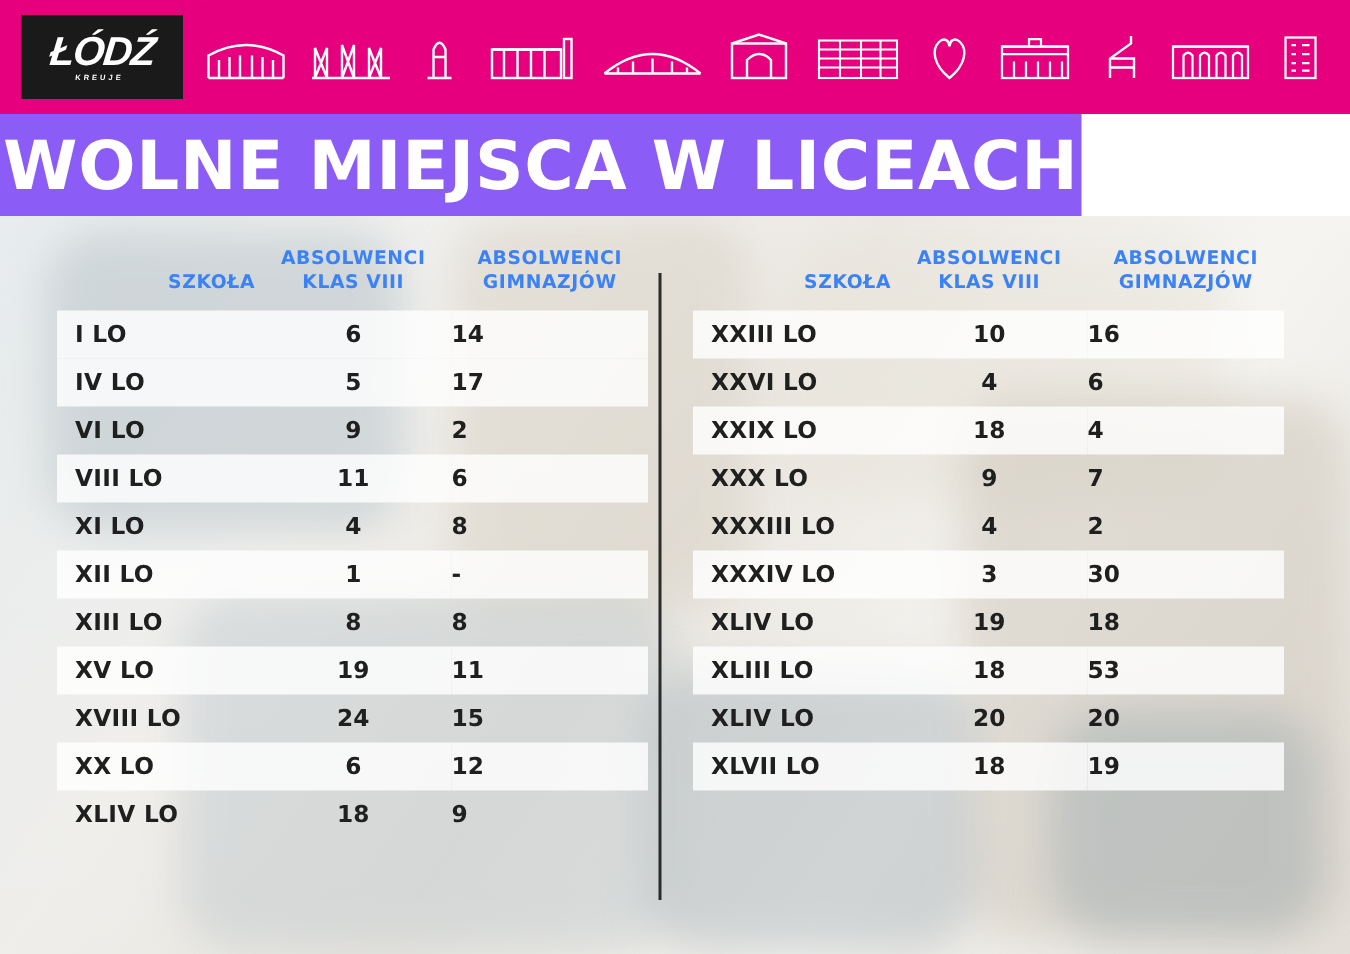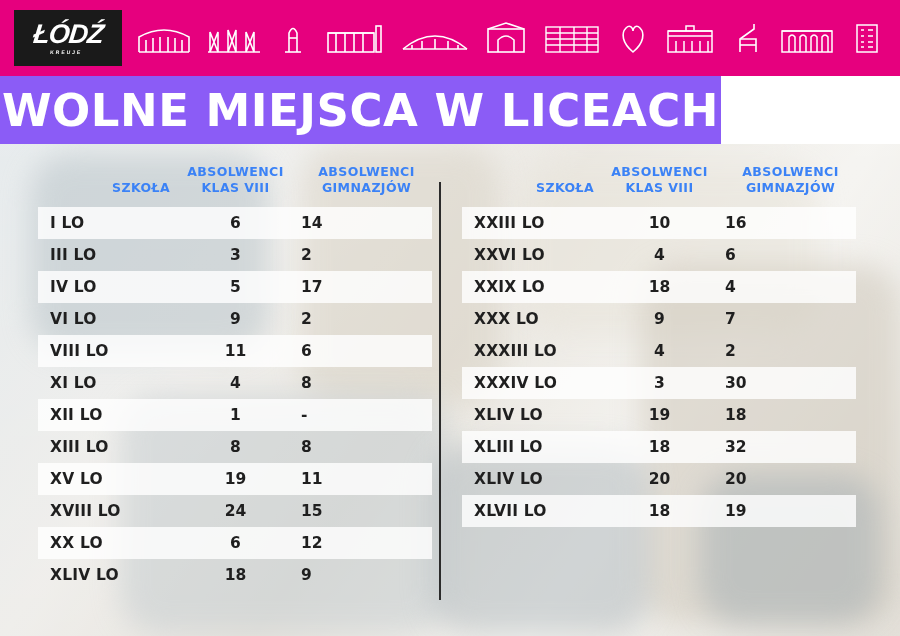--- a/index.html
+++ b/index.html
@@ -313,25 +313,20 @@
                 <div>GIMNAZJÓW</div>
               </th>
             </tr>
           </thead>
           <tbody id="left-body">
               <tr class="alt">
                 <td class="c-school">I LO</td>
                 <td class="c-a">6</td>
                 <td class="c-b">14</td>
               </tr>
-              <tr>
-                <td class="c-school">III LO</td>
-                <td class="c-a">3</td>
-                <td class="c-b">2</td>
-              </tr>
               <tr class="alt">
                 <td class="c-school">IV LO</td>
                 <td class="c-a">5</td>
                 <td class="c-b">17</td>
               </tr>
               <tr>
                 <td class="c-school">VI LO</td>
                 <td class="c-a">9</td>
                 <td class="c-b">2</td>
               </tr>
@@ -426,21 +421,21 @@
                 <td class="c-b">30</td>
               </tr>
               <tr>
                 <td class="c-school">XLIV LO</td>
                 <td class="c-a">19</td>
                 <td class="c-b">18</td>
               </tr>
               <tr class="alt">
                 <td class="c-school">XLIII LO</td>
                 <td class="c-a">18</td>
-                <td class="c-b">32</td>
+                <td class="c-b">53</td>
               </tr>
               <tr>
                 <td class="c-school">XLIV LO</td>
                 <td class="c-a">20</td>
                 <td class="c-b">20</td>
               </tr>
               <tr class="alt">
                 <td class="c-school">XLVII LO</td>
                 <td class="c-a">18</td>
                 <td class="c-b">19</td>

